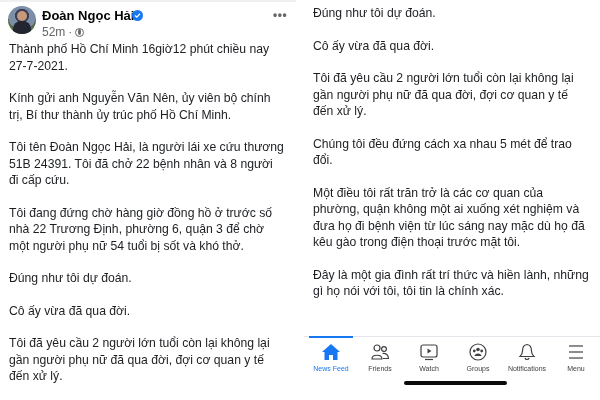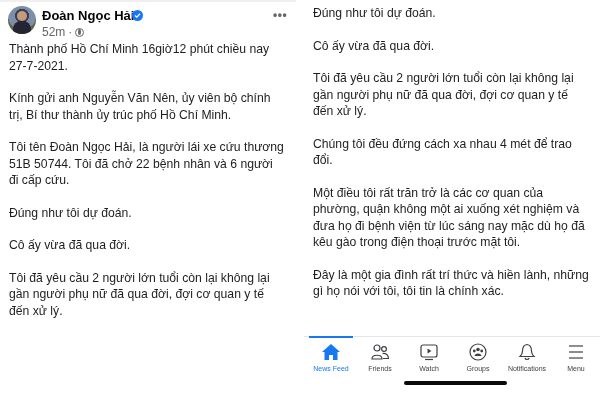--- a/index.html
+++ b/index.html
@@ -61,34 +61,35 @@
       <span>52m</span>
       <span>·</span>
       <span class="globe-icon"></span>
     </div>
     <span class="more-icon">•••</span>
   </div>
 
   <div class="post-body">
     <p>Thành phố Hồ Chí Minh 16giờ12 phút chiều nay 27-7-2021.</p>
     <p>Kính gửi anh Nguyễn Văn Nên, ủy viên bộ chính trị, Bí thư thành ủy trúc phố Hồ Chí Minh.</p>
-    <p>Tôi tên Đoàn Ngọc Hải, là người lái xe cứu thương 51B 50744. Tôi đã chở 22 bệnh nhân và 6 người đi cấp cứu.</p>
+    <p>Tôi tên Đoàn Ngọc Hải, là người lái xe cứu thương 51B 24391. Tôi đã chở 22 bệnh nhân và 8 người đi cấp cứu.</p>
+    <p>Tôi đang đứng chờ hàng giờ đồng hồ ở trước số nhà 22 Trương Định, phường 6, quận 3 để chờ một người phụ nữ 54 tuổi bị sốt và khó thở.</p>
     <p>Đúng như tôi dự đoán.</p>
     <p>Cô ấy vừa đã qua đời.</p>
     <p>Tôi đã yêu cầu 2 người lớn tuổi còn lại không lại gần người phụ nữ đã qua đời, đợi cơ quan y tế đến xử lý.</p>
 
   </div>
 </div>
 
 <div class="panel right">
   <div class="post-body">
     <p>Đúng như tôi dự đoán.</p>
     <p>Cô ấy vừa đã qua đời.</p>
     <p>Tôi đã yêu cầu 2 người lớn tuổi còn lại không lại gần người phụ nữ đã qua đời, đợi cơ quan y tế đến xử lý.</p>
-    <p>Chúng tôi đều đứng cách xa nhau 4 mét để trao đổi.</p>
+    <p>Chúng tôi đều đứng cách xa nhau 5 mét để trao đổi.</p>
     <p>Một điều tôi rất trăn trở là các cơ quan của phường, quận không một ai xuống xét nghiệm và đưa họ đi bệnh viện từ lúc sáng nay mặc dù họ đã kêu gào trong điện thoại trước mặt tôi.</p>
     <p>Đây là một gia đình rất trí thức và hiền lành, những gì họ nói với tôi, tôi tin là chính xác.</p>
   </div>
 
   <div class="tab-bar">
     <div class="tab-indicator"></div>
 
     <div class="tab active" style="left:3px">
       <svg class="ico" viewBox="0 0 20 18">
         <path d="M10 1 L19 9 L16.5 9 L16.5 17 L12 17 L12 12 L8 12 L8 17 L3.5 17 L3.5 9 L1 9 Z" fill="#1877f2"></path>

